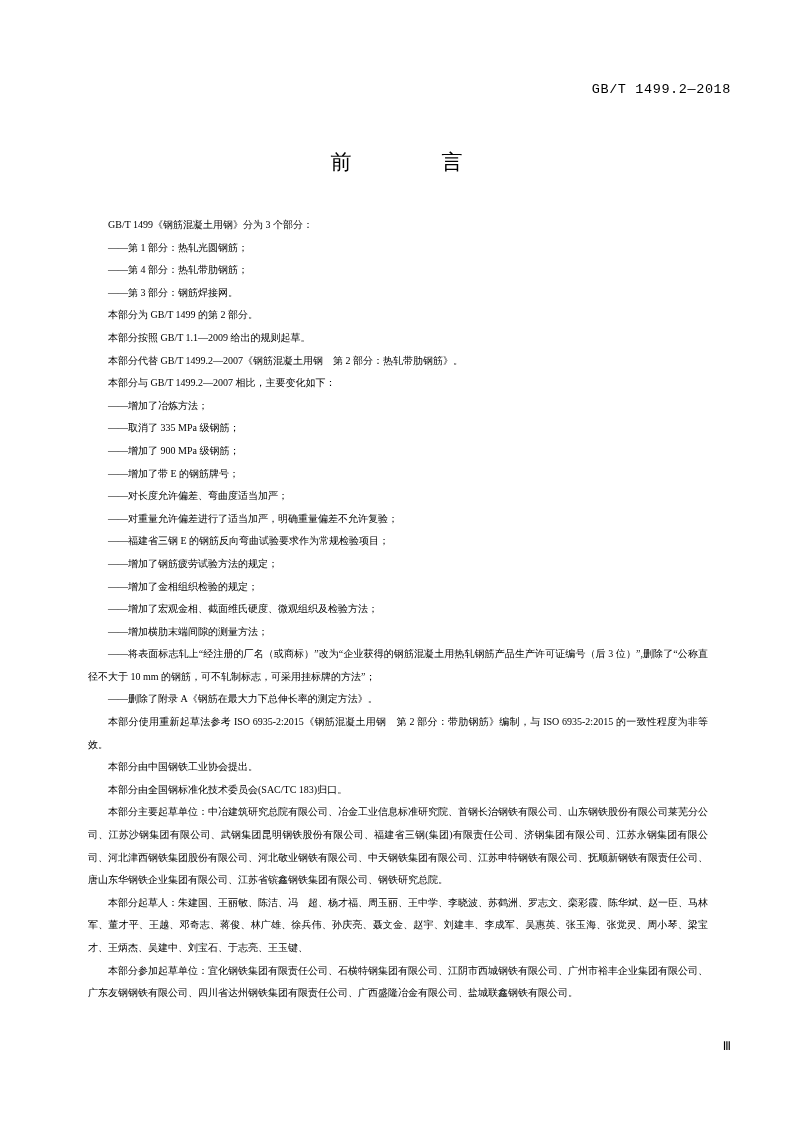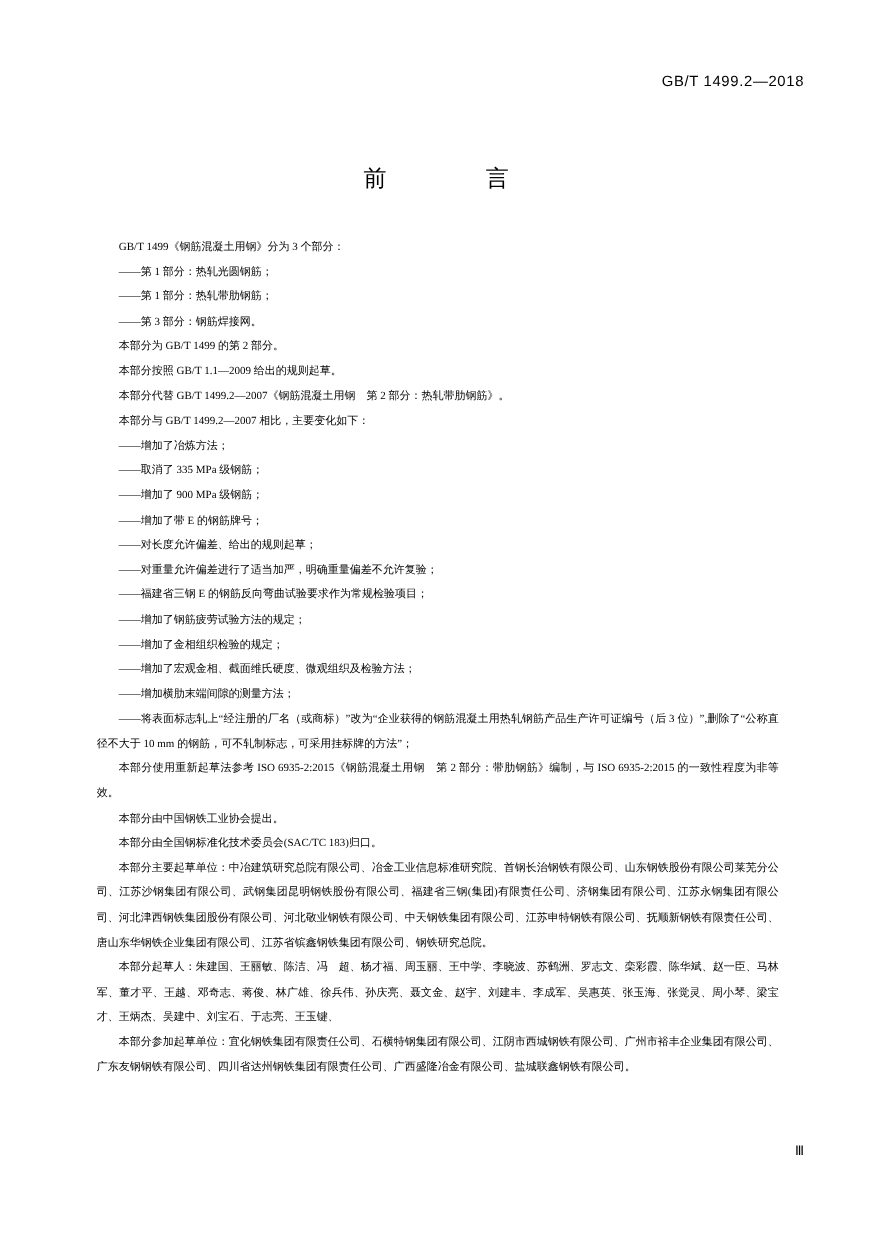--- a/index.html
+++ b/index.html
@@ -16,23 +16,23 @@
     overflow: hidden;
   }
   .page {
     position: relative;
     width: 793px;
     height: 1122px;
     box-sizing: border-box;
   }
   .header-std {
     position: absolute;
-    top: 66px;
+    top: 82px;
     right: 62px;
-    font-family: Liberation Sans, sans-serif;
+    font-family: Liberation Mono, monospace;
     font-size: 13.5px;
     letter-spacing: 0.6px;
     color: #000;
   }
   .title {
     position: absolute;
     top: 148px;
     left: 0;
     width: 793px;
     text-align: center;
@@ -78,38 +78,39 @@
 
 <div class="page">
 
   <div class="header-std">GB/T 1499.2—2018</div>
 
   <div class="title">前　　言</div>
 
   <div class="content">
     <p class="p">GB/T 1499《钢筋混凝土用钢》分为 3 个部分：</p>
     <p class="p-dash">——第 1 部分：热轧光圆钢筋；</p>
-    <p class="p-dash">——第 1 部分：热轧带肋钢筋；</p>
+    <p class="p-dash">——第 4 部分：热轧带肋钢筋；</p>
     <p class="p-dash">——第 3 部分：钢筋焊接网。</p>
     <p class="p">本部分为 GB/T 1499 的第 2 部分。</p>
     <p class="p">本部分按照 GB/T 1.1—2009 给出的规则起草。</p>
     <p class="p">本部分代替 GB/T 1499.2—2007《钢筋混凝土用钢　第 2 部分：热轧带肋钢筋》。</p>
     <p class="p">本部分与 GB/T 1499.2—2007 相比，主要变化如下：</p>
     <p class="p-dash">——增加了冶炼方法；</p>
     <p class="p-dash">——取消了 335 MPa 级钢筋；</p>
     <p class="p-dash">——增加了 900 MPa 级钢筋；</p>
     <p class="p-dash">——增加了带 E 的钢筋牌号；</p>
-    <p class="p-dash">——对长度允许偏差、给出的规则起草；</p>
+    <p class="p-dash">——对长度允许偏差、弯曲度适当加严；</p>
     <p class="p-dash">——对重量允许偏差进行了适当加严，明确重量偏差不允许复验；</p>
     <p class="p-dash">——福建省三钢 E 的钢筋反向弯曲试验要求作为常规检验项目；</p>
     <p class="p-dash">——增加了钢筋疲劳试验方法的规定；</p>
     <p class="p-dash">——增加了金相组织检验的规定；</p>
     <p class="p-dash">——增加了宏观金相、截面维氏硬度、微观组织及检验方法；</p>
     <p class="p-dash">——增加横肋末端间隙的测量方法；</p>
     <p class="p-dash-hang">——将表面标志轧上“经注册的厂名（或商标）”改为“企业获得的钢筋混凝土用热轧钢筋产品生产许可证编号（后 3 位）”,删除了“公称直径不大于 10 mm 的钢筋，可不轧制标志，可采用挂标牌的方法”；</p>
+    <p class="p-dash">——删除了附录 A《钢筋在最大力下总伸长率的测定方法》。</p>
     <p class="p">本部分使用重新起草法参考 ISO 6935-2:2015《钢筋混凝土用钢　第 2 部分：带肋钢筋》编制，与 ISO 6935-2:2015 的一致性程度为非等效。</p>
     <p class="p">本部分由中国钢铁工业协会提出。</p>
     <p class="p">本部分由全国钢标准化技术委员会(SAC/TC 183)归口。</p>
     <p class="p">本部分主要起草单位：中冶建筑研究总院有限公司、冶金工业信息标准研究院、首钢长治钢铁有限公司、山东钢铁股份有限公司莱芜分公司、江苏沙钢集团有限公司、武钢集团昆明钢铁股份有限公司、福建省三钢(集团)有限责任公司、济钢集团有限公司、江苏永钢集团有限公司、河北津西钢铁集团股份有限公司、河北敬业钢铁有限公司、中天钢铁集团有限公司、江苏申特钢铁有限公司、抚顺新钢铁有限责任公司、唐山东华钢铁企业集团有限公司、江苏省镔鑫钢铁集团有限公司、钢铁研究总院。</p>
     <p class="p">本部分起草人：朱建国、王丽敏、陈洁、冯　超、杨才福、周玉丽、王中学、李晓波、苏鹤洲、罗志文、栾彩霞、陈华斌、赵一臣、马林军、董才平、王越、邓奇志、蒋俊、林广雄、徐兵伟、孙庆亮、聂文金、赵宇、刘建丰、李成军、吴惠英、张玉海、张觉灵、周小琴、梁宝才、王炳杰、吴建中、刘宝石、于志亮、王玉键、</p>
     <p class="p">本部分参加起草单位：宜化钢铁集团有限责任公司、石横特钢集团有限公司、江阴市西城钢铁有限公司、广州市裕丰企业集团有限公司、广东友钢钢铁有限公司、四川省达州钢铁集团有限责任公司、广西盛隆冶金有限公司、盐城联鑫钢铁有限公司。</p>
   </div>
 
   <div class="footer-pagenum">Ⅲ</div>
 

